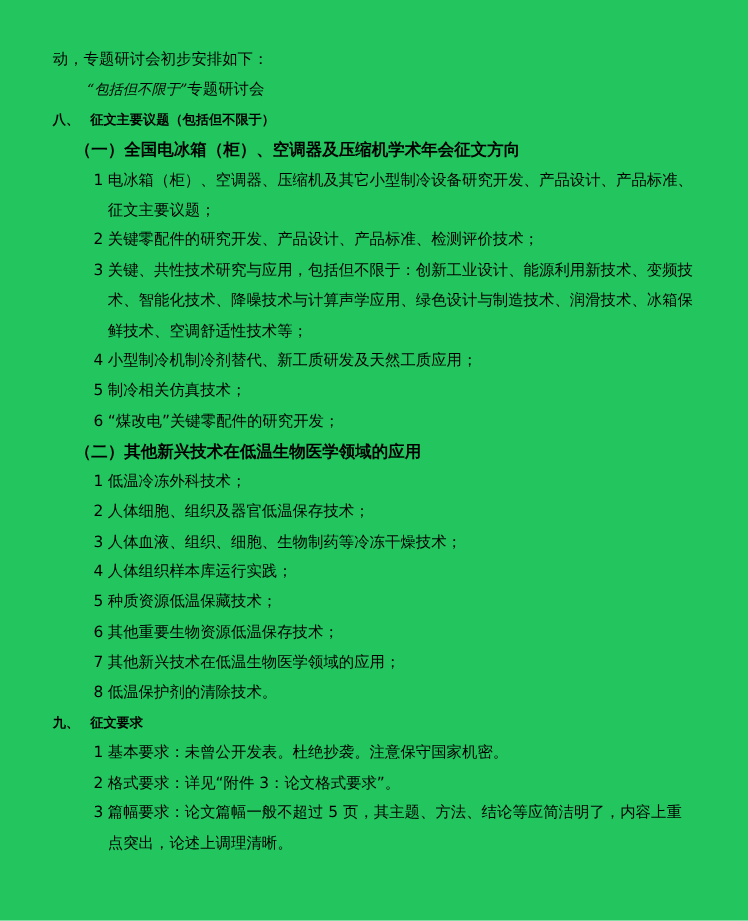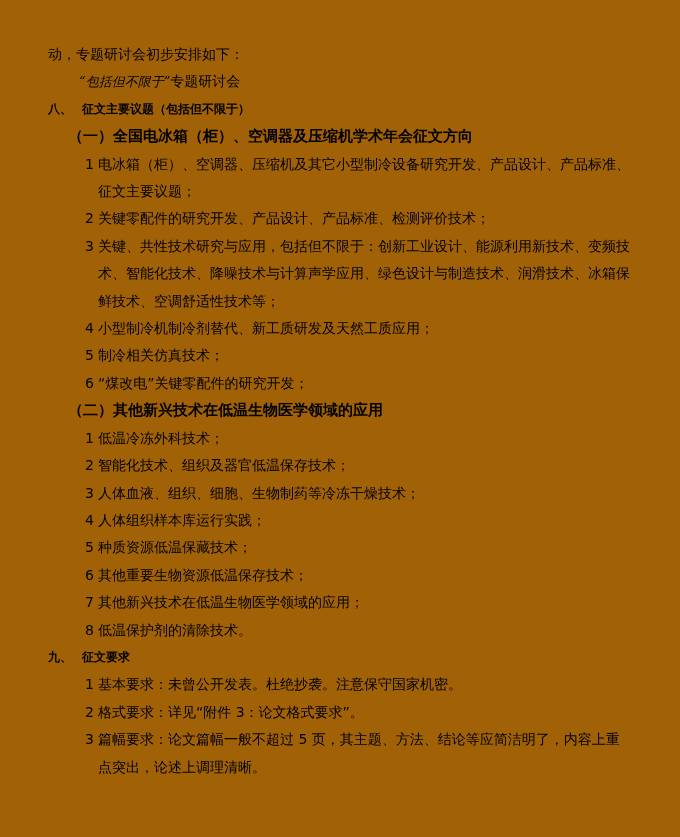--- a/index.html
+++ b/index.html
@@ -5,21 +5,21 @@
   html, body {
     margin: 0;
     padding: 0;
     background: #ffffff;
   }
   .page {
     position: relative;
     width: 680px;
     height: 837px;
     box-sizing: border-box;
-    background: #a16207;
+    background: #22c55e;
     color: #000000;
     font-family: "DejaVu Sans", "Liberation Sans", sans-serif;
     font-size: 14px;
     line-height: 27.4px;
     padding: 41px 48px 0 48px;
     overflow: hidden;
   }
   .para {
     margin: 0;
   }
@@ -103,21 +103,21 @@
     </div>
 
   <p class="para sub-heading">（二）其他新兴技术在低温生物医学领域的应用</p>
 
   <div class="item">
       <span class="no">1</span>
       <span class="txt">低温冷冻外科技术；</span>
     </div>
   <div class="item">
       <span class="no">2</span>
-      <span class="txt">智能化技术、组织及器官低温保存技术；</span>
+      <span class="txt">人体细胞、组织及器官低温保存技术；</span>
     </div>
   <div class="item">
       <span class="no">3</span>
       <span class="txt">人体血液、组织、细胞、生物制药等冷冻干燥技术；</span>
     </div>
   <div class="item">
       <span class="no">4</span>
       <span class="txt">人体组织样本库运行实践；</span>
     </div>
   <div class="item">

